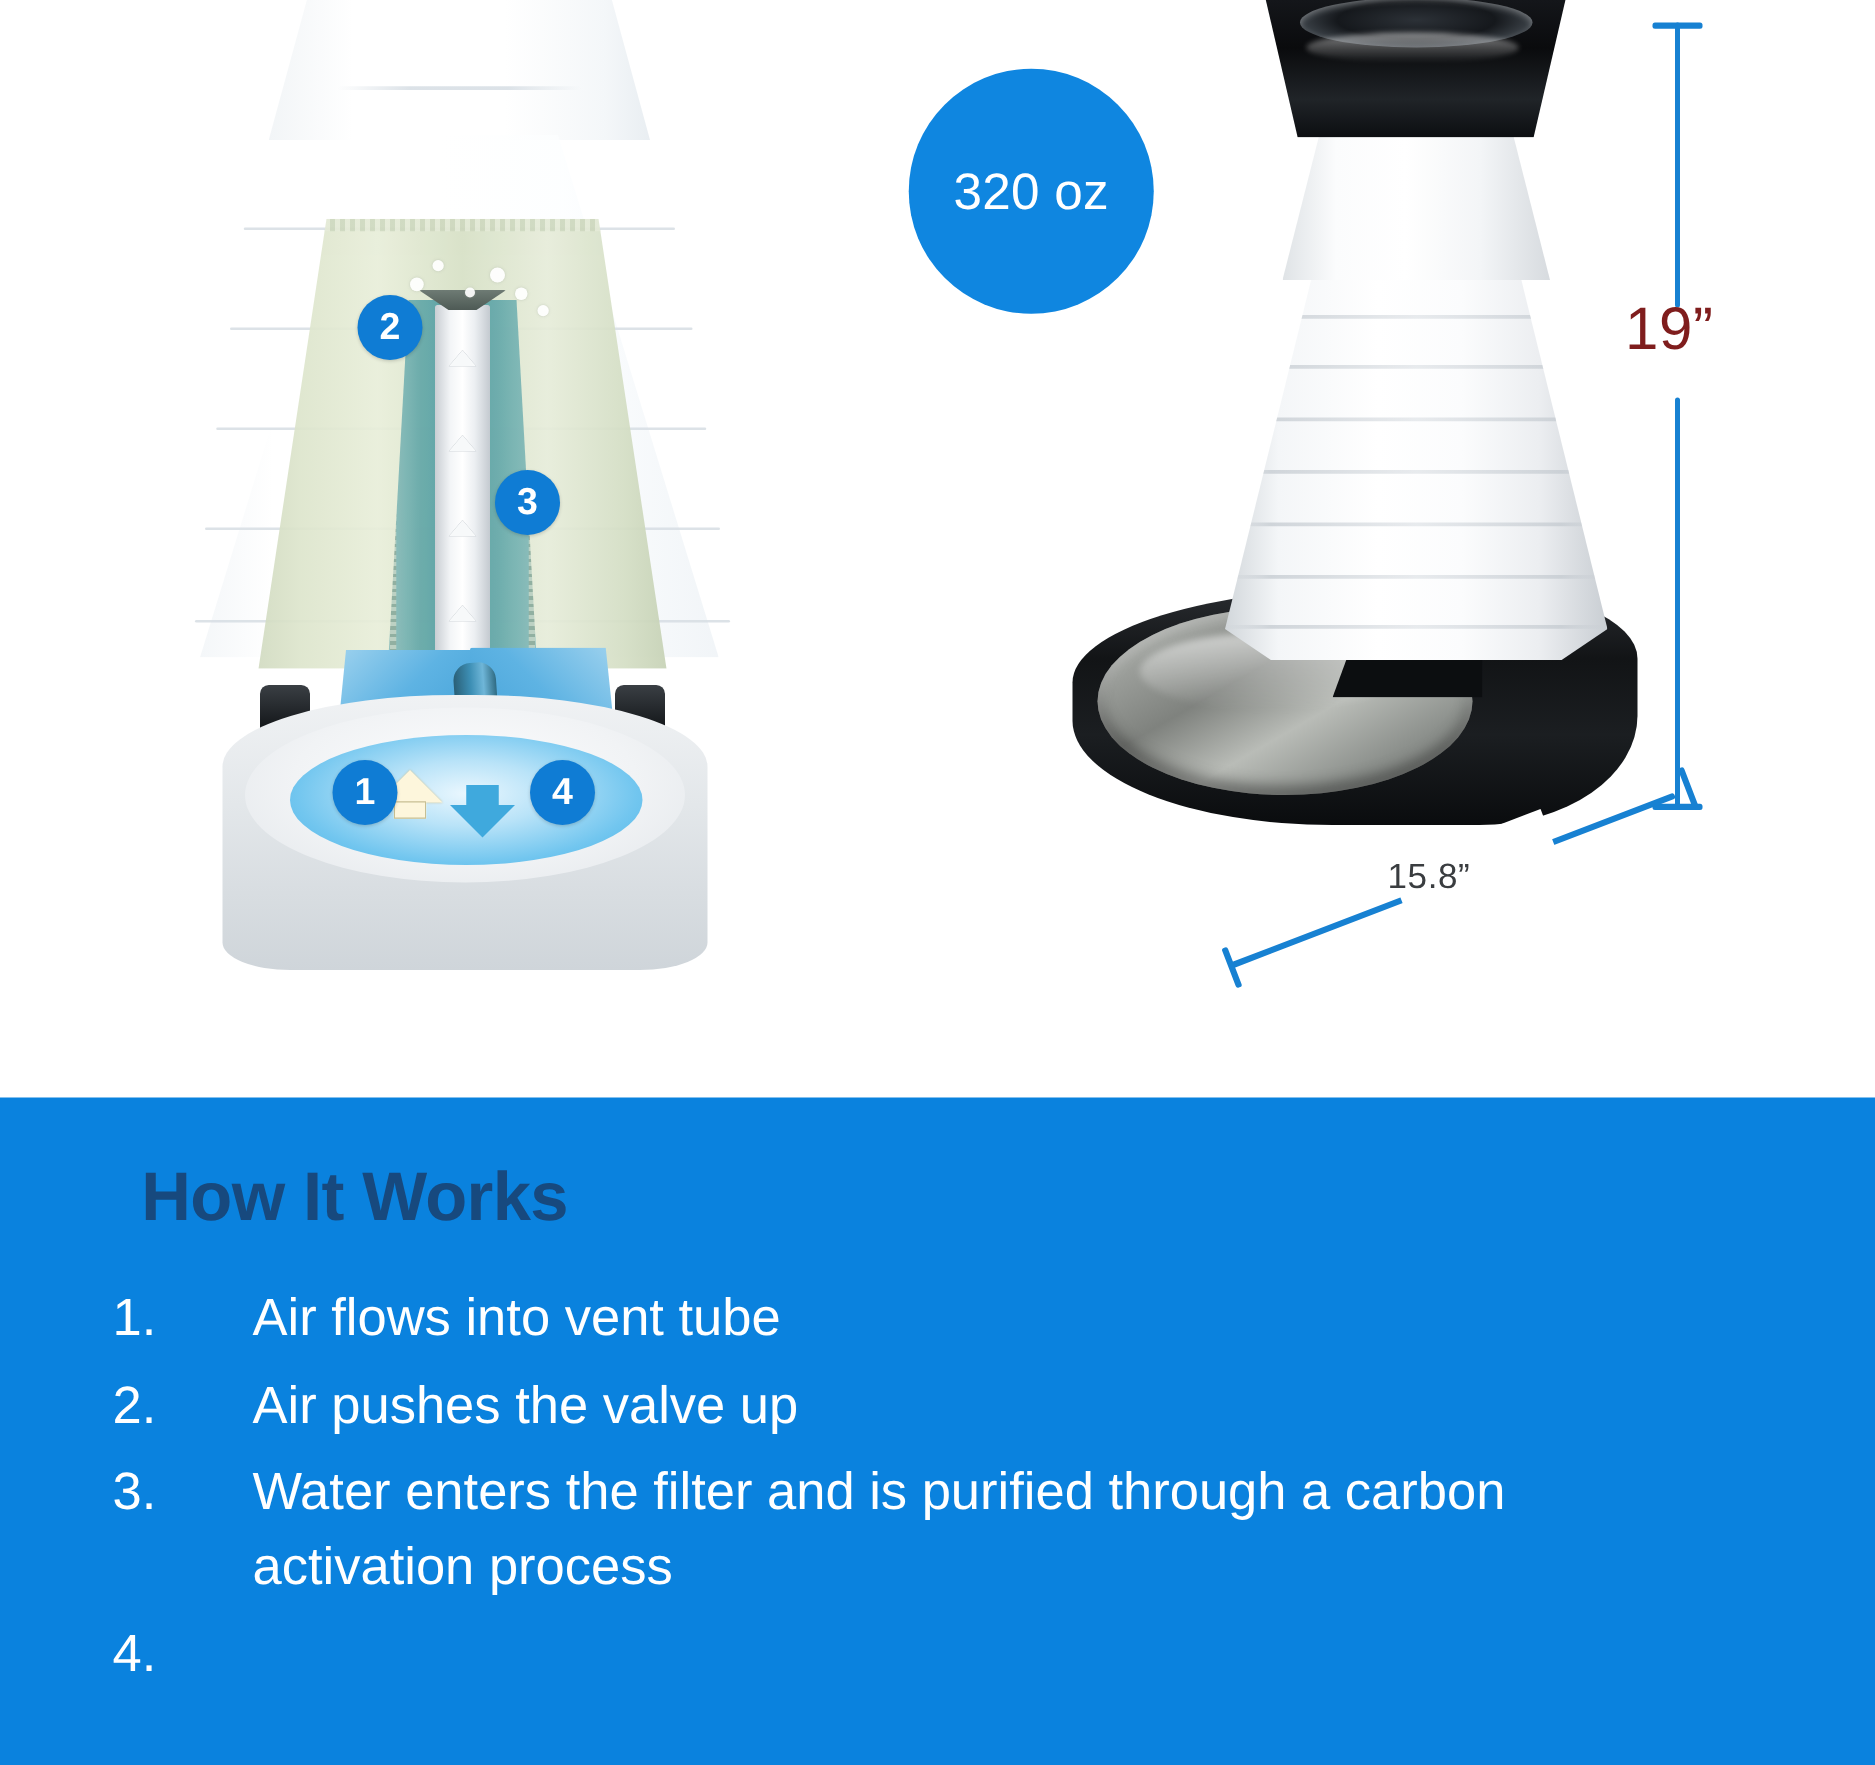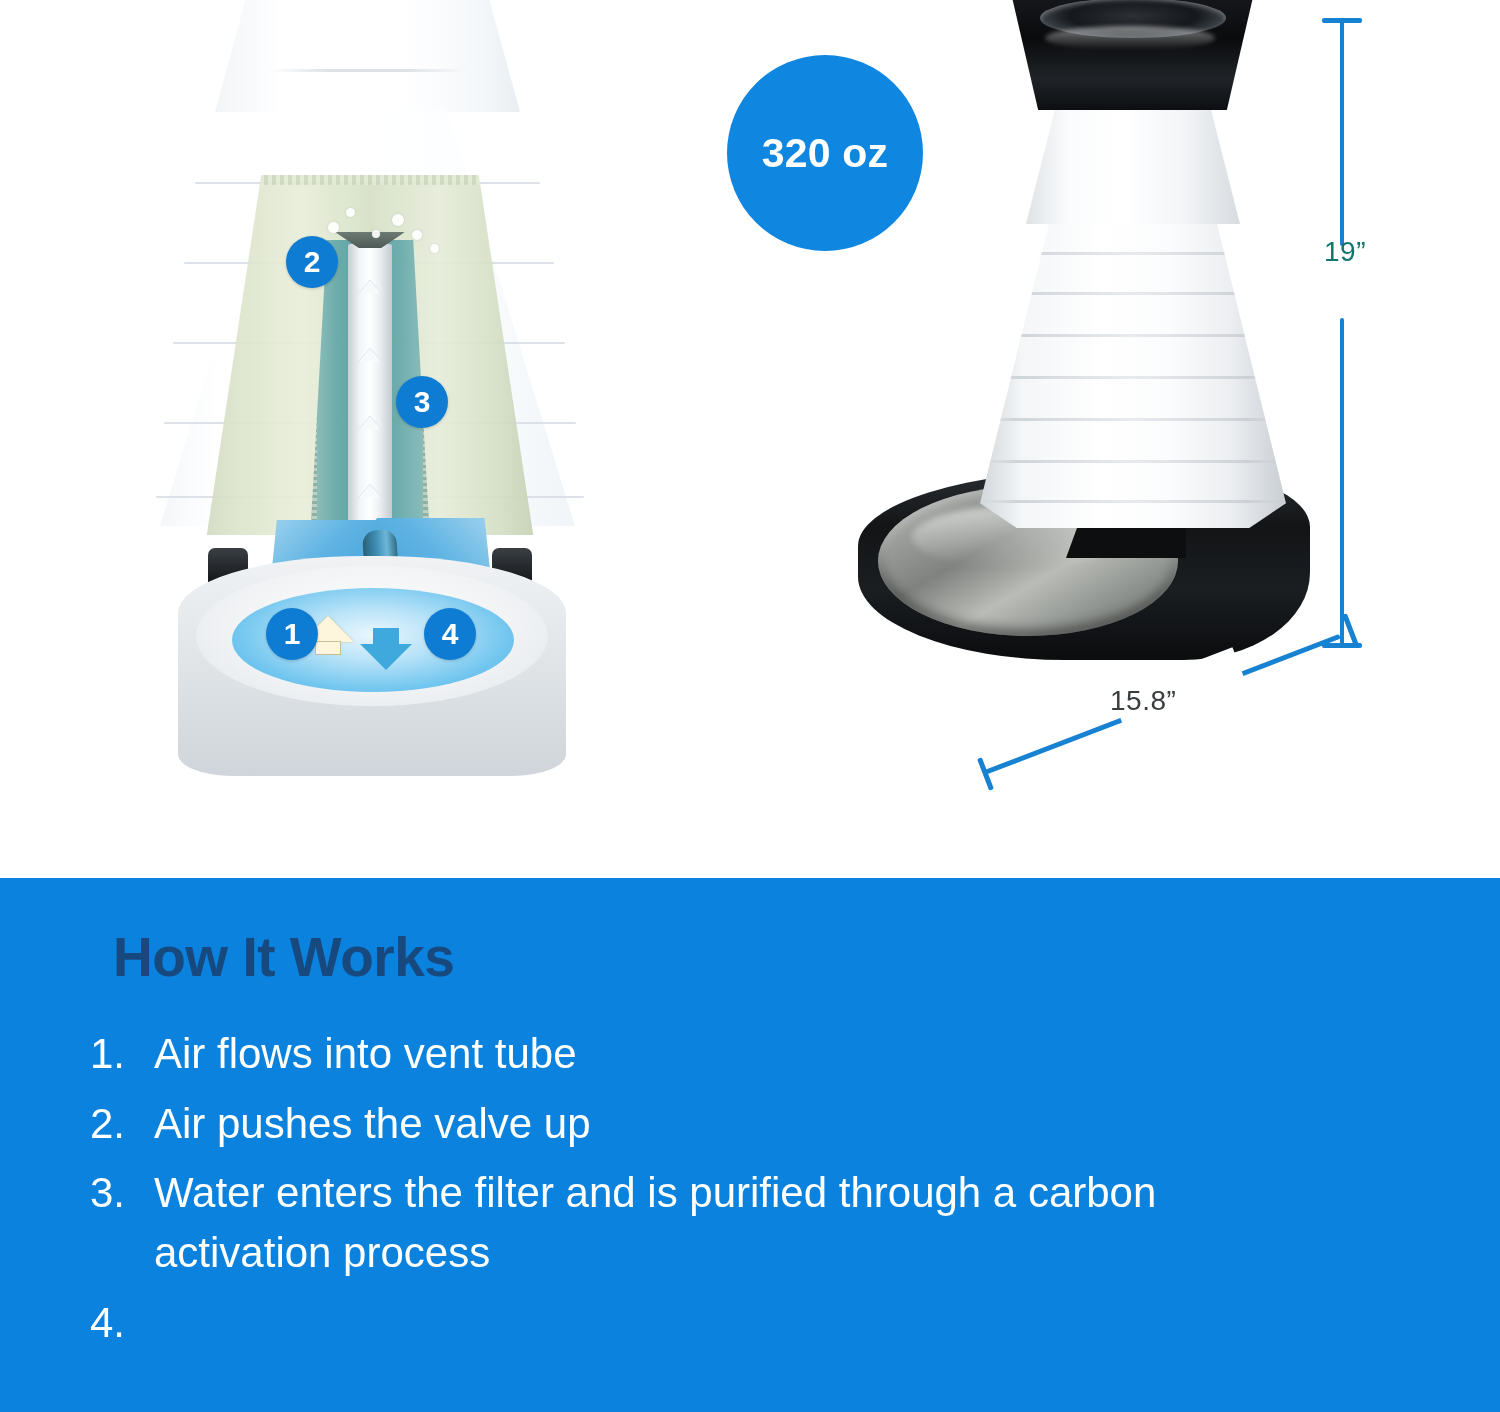--- a/index.html
+++ b/index.html
@@ -189,21 +189,21 @@
   #callout-3 { left:256px; top:376px; width:52px; height:52px; font-size:30px; }
   #callout-4 { left:284px; top:608px; width:52px; height:52px; font-size:30px; }
 
   
   #oz-badge {
     position:absolute; left:727px; top:55px; width:196px; height:196px;
     border-radius:50%; background:#0F86E0;
     display:flex; align-items:center; justify-content:center;
   }
   #oz-badge-label {
-    color:#ffffff; font-size:41px; font-weight:700; letter-spacing:.2px;
+    color:#ffffff; font-size:41px; font-weight:400; letter-spacing:.2px;
   }
 
   
   #product { position:absolute; left:830px; top:0px; width:490px; height:720px; }
 
   #cap {
     position:absolute; left:175px; top:0px; width:255px; height:110px;
     background:linear-gradient(to bottom,#14161a 0%,#0a0b0d 35%,#202428 72%,#0c0e11 100%);
     clip-path:polygon(3% 0%, 97% 0%, 87% 100%, 13% 100%);
     border-radius:8px 8px 4px 4px;
@@ -264,21 +264,21 @@
     filter:blur(3px);
   }
 
   
   #dim-v { position:absolute; left:1340px; top:18px; width:4px; height:228px; background:#1781D2; border-radius:2px; }
   #dim-v2 { position:absolute; left:1340px; top:318px; width:4px; height:330px; background:#1781D2; border-radius:2px; }
   #dim-v-cap-top { position:absolute; left:1322px; top:18px; width:40px; height:5px; background:#1781D2; border-radius:2px; }
   #dim-v-cap-bot { position:absolute; left:1322px; top:643px; width:40px; height:5px; background:#1781D2; border-radius:2px; }
   #dim-v-label {
     position:absolute; left:1300px; top:236px; width:90px;
-    font-size:28px; color:#0f766e; text-align:center; letter-spacing:.5px;
+    font-size:48px; color:#7f1d1d; text-align:left; letter-spacing:.5px;
   }
 
   #dim-h-line {
     position:absolute; left:985px; top:770px; width:380px; height:5px;
     background:#1781D2; transform-origin:left center; transform:rotate(-21deg);
     border-radius:2px;
   }
   #dim-h-mask {
     position:absolute; left:1120px; top:668px; width:130px; height:74px;
     background:#ffffff; transform:rotate(-21deg);
@@ -309,21 +309,21 @@
   #hiw-title {
     position:absolute; left:113px; top:47px;
     font-size:55px; font-weight:700; color:#17497E; letter-spacing:-.5px;
   }
   #hiw-list { position:absolute; left:90px; top:146px; width:1300px; }
   .hiw-item {
     display:flex; align-items:flex-start;
     color:#ffffff; font-size:42px; line-height:1.42; margin-bottom:10px;
   }
   .hiw-num { width:64px; flex:0 0 64px; }
-  .hiw-text { flex:1 1 auto; max-width:1125px; }
+  .hiw-text { flex:1 1 auto; max-width:1125px;margin-left:48px; }
 </style>
 </head>
 <body>
 
 <div id="top-area">
 
   <div id="cutaway">
 
     <div class="shell" id="shell-neck"></div>
     <div class="shell" id="shell-body"></div>

